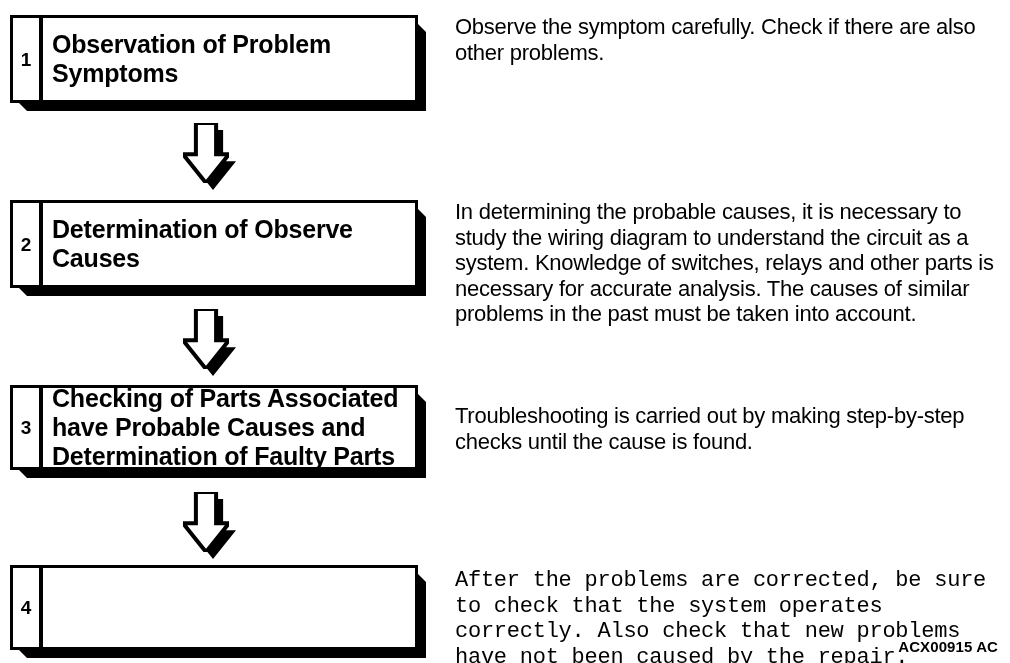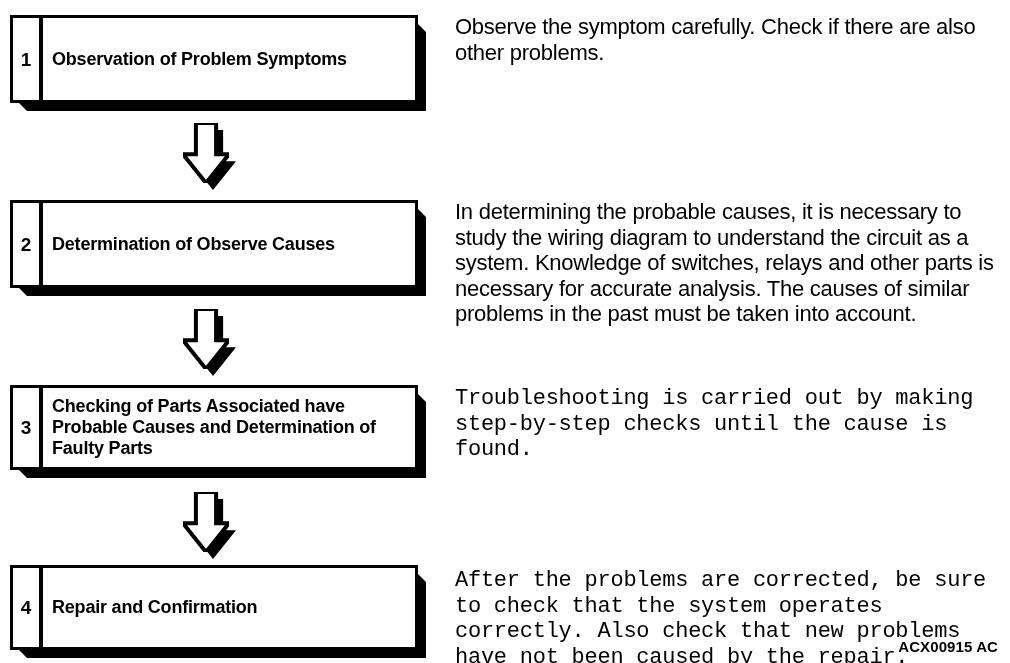--- a/index.html
+++ b/index.html
@@ -71,21 +71,21 @@
   }
   .step-label-cell {
     flex: 1 1 auto;
     display: flex;
     align-items: center;
     padding-left: 9px;
     padding-right: 6px;
     box-sizing: border-box;
   }
   .step-label {
-    font-size: 18px;
+    font-size: 25px;
     font-weight: bold;
     line-height: 1.16;
     letter-spacing: -0.2px;
     white-space: pre-line;
   }
 
   
   .step-desc {
     position: absolute;
     left: 455px;
@@ -198,43 +198,40 @@
       <div class="step-shadow" style="height:85px;"></div>
       <div class="step-box" style="height:85px;">
         <div class="step-num-cell">
           <span class="step-num">3</span>
         </div>
         <div class="step-label-cell">
           <span class="step-label">Checking of Parts Associated have Probable Causes and Determination of Faulty Parts</span>
         </div>
       </div>
     </div>
-    <div class="step-desc" style="top:1px;font-family:Liberation Mono, monospace;">Troubleshooting is carried out by making step-by-step checks until the cause is found.</div>
+    <div class="step-desc" style="top:18px;">Troubleshooting is carried out by making step-by-step checks until the cause is found.</div>
   </div>
 
   <div class="arrow-wrap" style="top:492px;">
     <div class="arrow-shadow"></div>
     <div class="arrow-body"></div>
     <div class="arrow-outline">
       <svg width="46" height="60" viewBox="0 0 46 60" xmlns="http://www.w3.org/2000/svg">
         <polygon points="12.9,0 33.1,0 33.1,31.2 46,31.2 23,60 0,31.2 12.9,31.2" fill="none" stroke="#000000" stroke-width="4" stroke-linejoin="miter"></polygon>
       </svg>
     </div>
   </div>
 
   <div class="step-row" style="top:565px;">
     <div class="step-box-wrap">
       <div class="step-shadow" style="height:85px;"></div>
       <div class="step-box" style="height:85px;">
         <div class="step-num-cell">
           <span class="step-num">4</span>
         </div>
-        <div class="step-label-cell">
-          <span class="step-label">Repair and Confirmation</span>
-        </div>
       </div>
     </div>
     <div class="step-desc" style="top:3px;font-family:Liberation Mono, monospace;">After the problems are corrected, be sure to check that the system operates correctly. Also check that new problems have not been caused by the repair.</div>
   </div>
 
   <div class="figure-code">ACX00915 AC</div>
 
 </div>
 
 </body></html>

